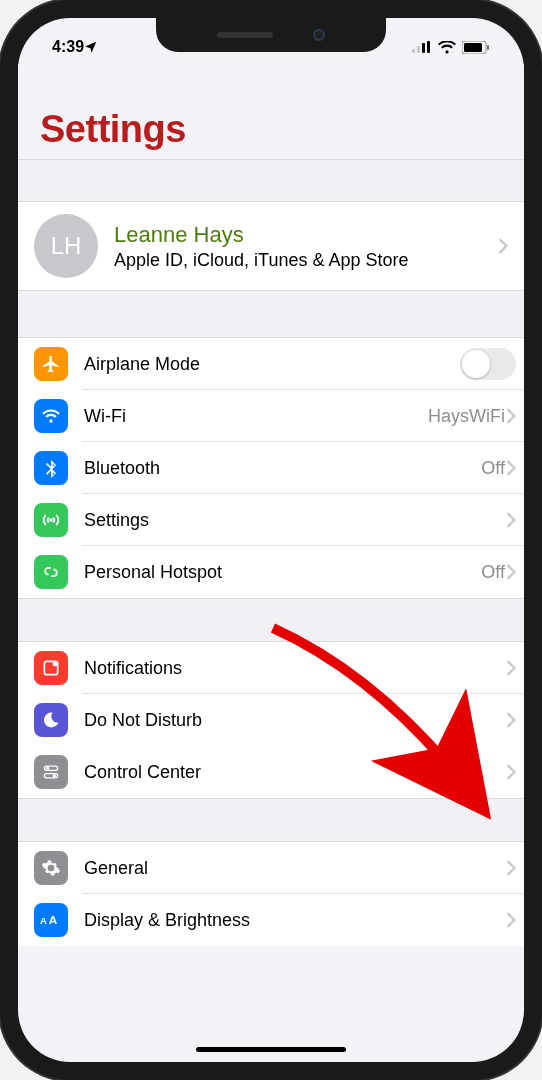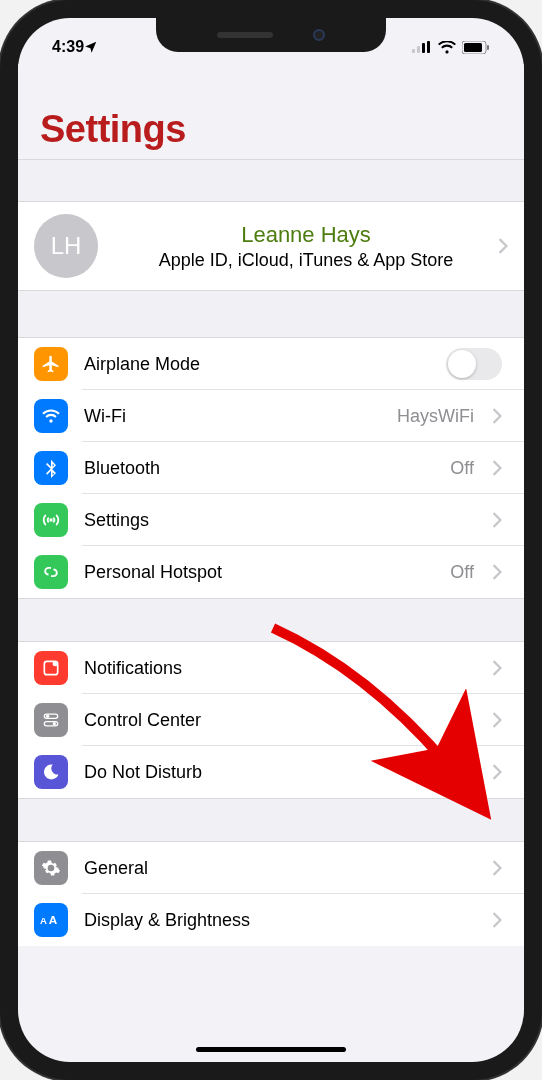--- a/index.html
+++ b/index.html
@@ -80,21 +80,21 @@
     border-top:1px solid #d9d9dd;
     border-bottom:1px solid #d9d9dd;
   }
   .list {
     background: #fff;
   }
   .row {
     display:flex;
     align-items:center;
     min-height: 52px;
-    padding: 0 22px 0 16px;
+    padding: 0 8px 0 16px;
     position:relative;
   }
   .row .sep{
     position:absolute;
     left:64px; right:0; bottom:0;
     height:1px;
     background:#e3e3e7;
   }
   .row:last-child .sep{display:none;}
   .row .icon {
@@ -105,21 +105,21 @@
   }
   .row .label {
     margin-left: 16px;
     font-size: 18px;
     color:#000;
     flex:1;
   }
   .row .value {
     font-size: 18px;
     color:#8e8e93;
-    margin-right:18px;
+    margin-right:1px;
   }
   .chevron {
     color:#c7c7cc;
     flex-shrink:0;
   }
   .toggle {
     width:56px;height:32px;
     background:#e9e9eb;
     border-radius:16px;
     position:relative;
@@ -129,21 +129,20 @@
     position:absolute;
     left:2px;top:2px;
     width:28px;height:28px;
     background:#fff;
     border-radius:50%;
     box-shadow:0 1px 3px rgba(0,0,0,0.25);
   }
   .profile-row{
     min-height: 88px;
     padding: 3px 16px;
-    text-align: center;
   }
   .avatar{
     width:64px;height:64px;border-radius:50%;
     background:#c7c7cc;
     display:flex;align-items:center;justify-content:center;
     color:#fff;font-size:24px;font-weight:400;
     flex-shrink:0;
   }
   .profile-text{margin-left:16px;flex:1;}
   .profile-name{font-size:22px;color:#4d7c0f;margin-bottom:2px;}
@@ -309,46 +308,46 @@
             </svg>
         </div>
         <span class="label">Notifications</span>
         <svg class="chevron" width="10" height="16" viewBox="0 0 8 14" fill="none" stroke="#c7c7cc" stroke-width="2">
             <path d="M1 1l6 6-6 6"></path>
           </svg>
         <div class="sep"></div>
       </div>
 
       <div class="row">
+        <div class="icon" style="background:#5856d6">
+          <svg width="20" height="20" viewBox="0 0 24 24" fill="#fff">
+              <path d="M14 3a9 9 0 1 0 7 12 7.5 7.5 0 0 1-7-12z"></path>
+            </svg>
+        </div>
+        <span class="label">Do Not Disturb</span>
+        <svg class="chevron" width="10" height="16" viewBox="0 0 8 14" fill="none" stroke="#c7c7cc" stroke-width="2">
+            <path d="M1 1l6 6-6 6"></path>
+          </svg>
+
+      </div>
+
+      <div class="row">
         <div class="icon" style="background:#8e8e93">
           <svg width="20" height="20" viewBox="0 0 24 24" fill="#fff">
               <rect x="4" y="5" width="16" height="5" rx="2.5" fill="none" stroke="#fff" stroke-width="1.6"></rect>
               <circle cx="8" cy="7.5" r="2"></circle>
               <rect x="4" y="14" width="16" height="5" rx="2.5" fill="none" stroke="#fff" stroke-width="1.6"></rect>
               <circle cx="16" cy="16.5" r="2"></circle>
             </svg>
         </div>
         <span class="label">Control Center</span>
         <svg class="chevron" width="10" height="16" viewBox="0 0 8 14" fill="none" stroke="#c7c7cc" stroke-width="2">
             <path d="M1 1l6 6-6 6"></path>
           </svg>
         <div class="sep"></div>
-      </div>
-
-      <div class="row">
-        <div class="icon" style="background:#5856d6">
-          <svg width="20" height="20" viewBox="0 0 24 24" fill="#fff">
-              <path d="M14 3a9 9 0 1 0 7 12 7.5 7.5 0 0 1-7-12z"></path>
-            </svg>
-        </div>
-        <span class="label">Do Not Disturb</span>
-        <svg class="chevron" width="10" height="16" viewBox="0 0 8 14" fill="none" stroke="#c7c7cc" stroke-width="2">
-            <path d="M1 1l6 6-6 6"></path>
-          </svg>
-
       </div>
 
     </div>
 
     <div class="section-gap" style="height:44px;"></div>
 
     <div class="list">
 
       <div class="row">
         <div class="icon" style="background:#8e8e93">

